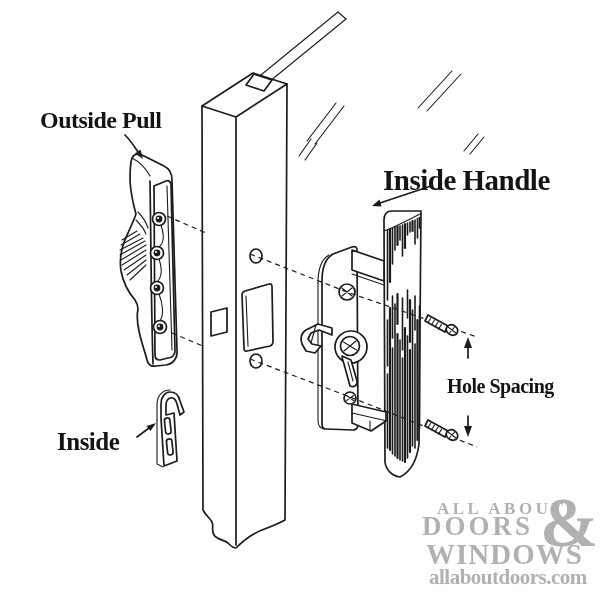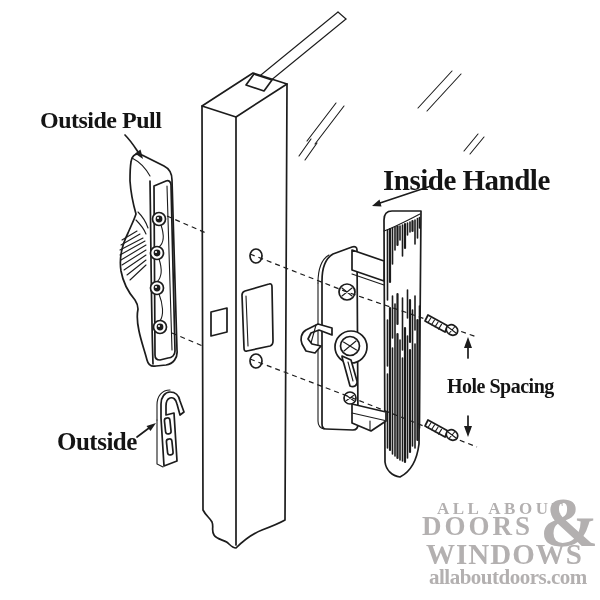--- a/index.html
+++ b/index.html
@@ -236,21 +236,21 @@
     <polygon class="blk" points="372,206 379.5,199.5 381.5,206.5"></polygon>
   </g>
   <g>
     <path class="stroke" d="M137,437 L149,428" stroke-width="1.5"></path>
     <polygon class="blk" points="156,423 150.5,431 146.5,426"></polygon>
   </g>
 </svg>
 
 <div class="label" id="lbl-outside-pull">Outside Pull</div>
 <div class="label" id="lbl-inside-handle">Inside Handle</div>
-<div class="label" id="lbl-keeper">Outside</div>
+<div class="label" id="lbl-keeper">Inside</div>
 <div class="label" id="lbl-hole-spacing">Hole Spacing</div>
 
 <div>
   <div class="wm" id="wm-allabout">ALL ABOUT</div>
   <div class="wm" id="wm-doors">DOORS</div>
   <div class="wm" id="wm-amp">&amp;</div>
   <div class="wm" id="wm-windows">WINDOWS</div>
   <div class="wm" id="wm-url">allaboutdoors.com</div>
 </div>
 

